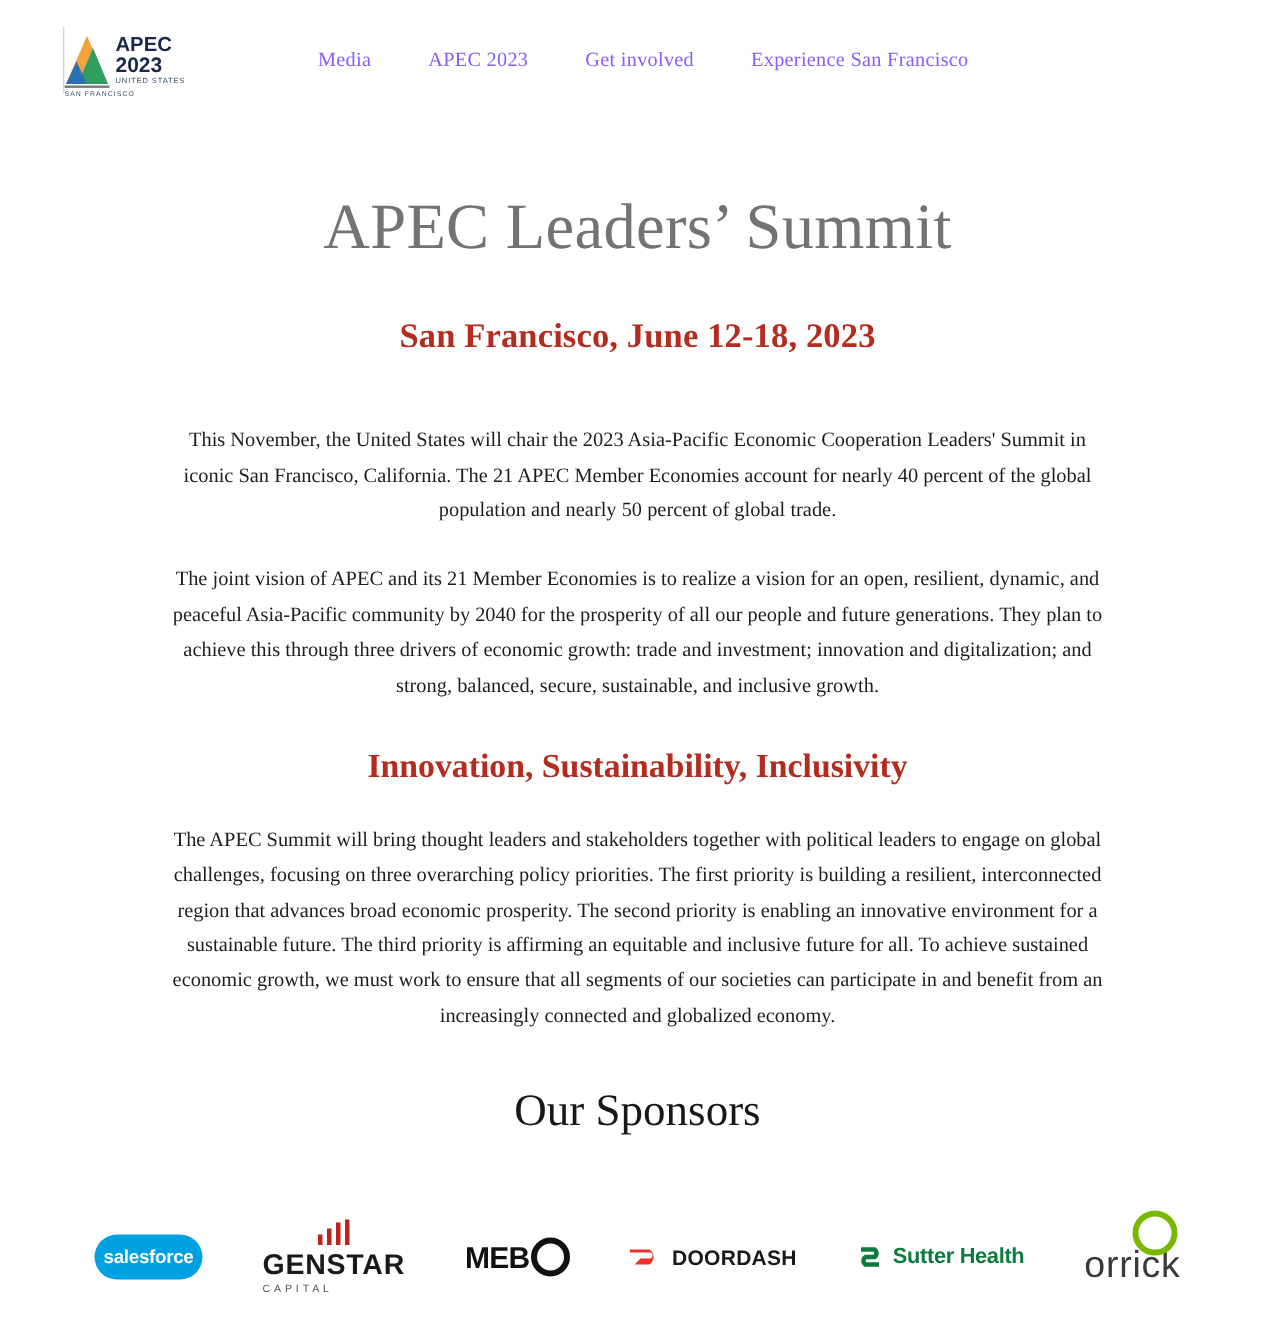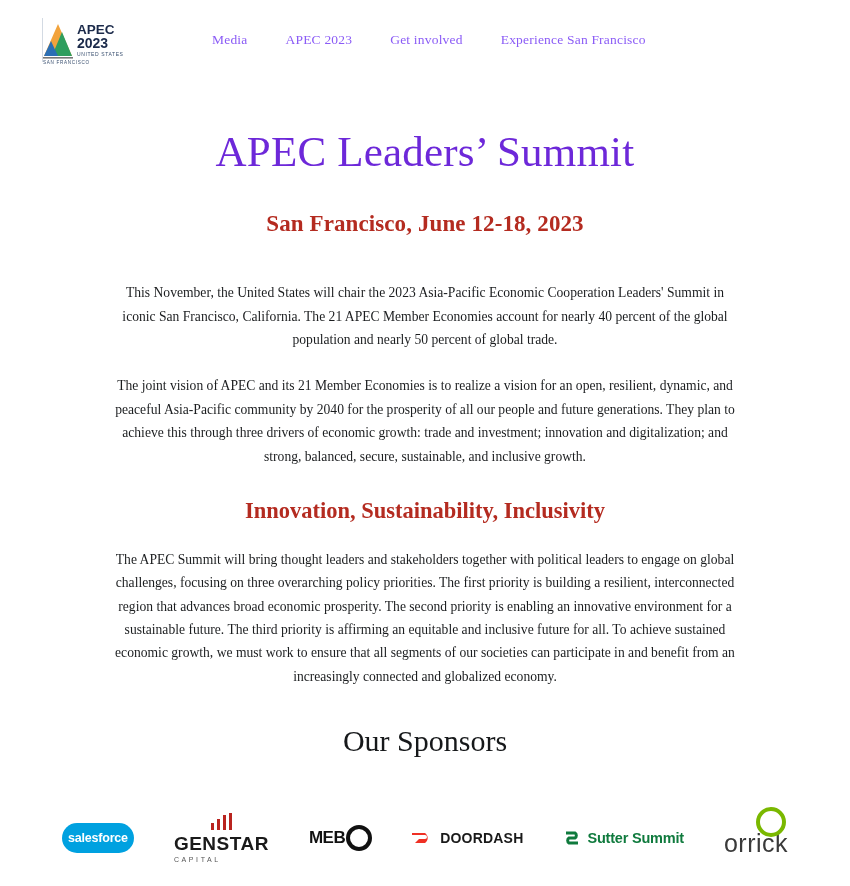--- a/index.html
+++ b/index.html
@@ -52,21 +52,21 @@
     width: 850px;
     box-sizing: border-box;
     padding: 0 60px;
     text-align: center;
   }
 
   .main-title {
     font-family: "Liberation Serif", serif;
     font-size: 43px;
     font-weight: 400;
-    color: #6d28d9;
+    color: #737373;
     margin: 66px 0 0 0;
     letter-spacing: 0.2px;
     line-height: 1.1;
   }
 
   .subtitle {
     font-family: "Liberation Serif", serif;
     font-size: 23px;
     font-weight: 700;
     color: #b42b20;
@@ -179,26 +179,26 @@
   }
   .genstar .sub {
     font-size: 7px;
     color: #555;
     letter-spacing: 2.6px;
     margin-top: 1px;
   }
 
   .mebo {
     font-family: "Liberation Sans", sans-serif;
-    font-size: 17px;
+    font-size: 20px;
     font-weight: 700;
     color: #111;
     letter-spacing: -0.5px;
     display: flex;
-    align-items: center;
+    align-items: flex-end;
   }
   .mebo .o-ring {
     display: inline-block;
     width: 18px;
     height: 18px;
     border: 4px solid #111;
     border-radius: 50%;
     margin-left: 1px;
   }
 
@@ -322,21 +322,21 @@
         </svg>
         <span>DOORDASH</span>
       </div>
     </div>
 
     <div class="sponsor">
       <div class="sutter">
         <svg width="18" height="18" viewBox="0 0 18 18" xmlns="http://www.w3.org/2000/svg">
           <path d="M3 4 h9 a3 3 0 0 1 0 5 H6 a3 3 0 0 0 0 5 h9" fill="none" stroke="#0f7a3d" stroke-width="3"></path>
         </svg>
-        <span>Sutter Summit</span>
+        <span>Sutter Health</span>
       </div>
     </div>
 
     <div class="sponsor">
       <div class="orrick">
         <span class="dot"></span>
         <span>orrick</span>
       </div>
     </div>
 

